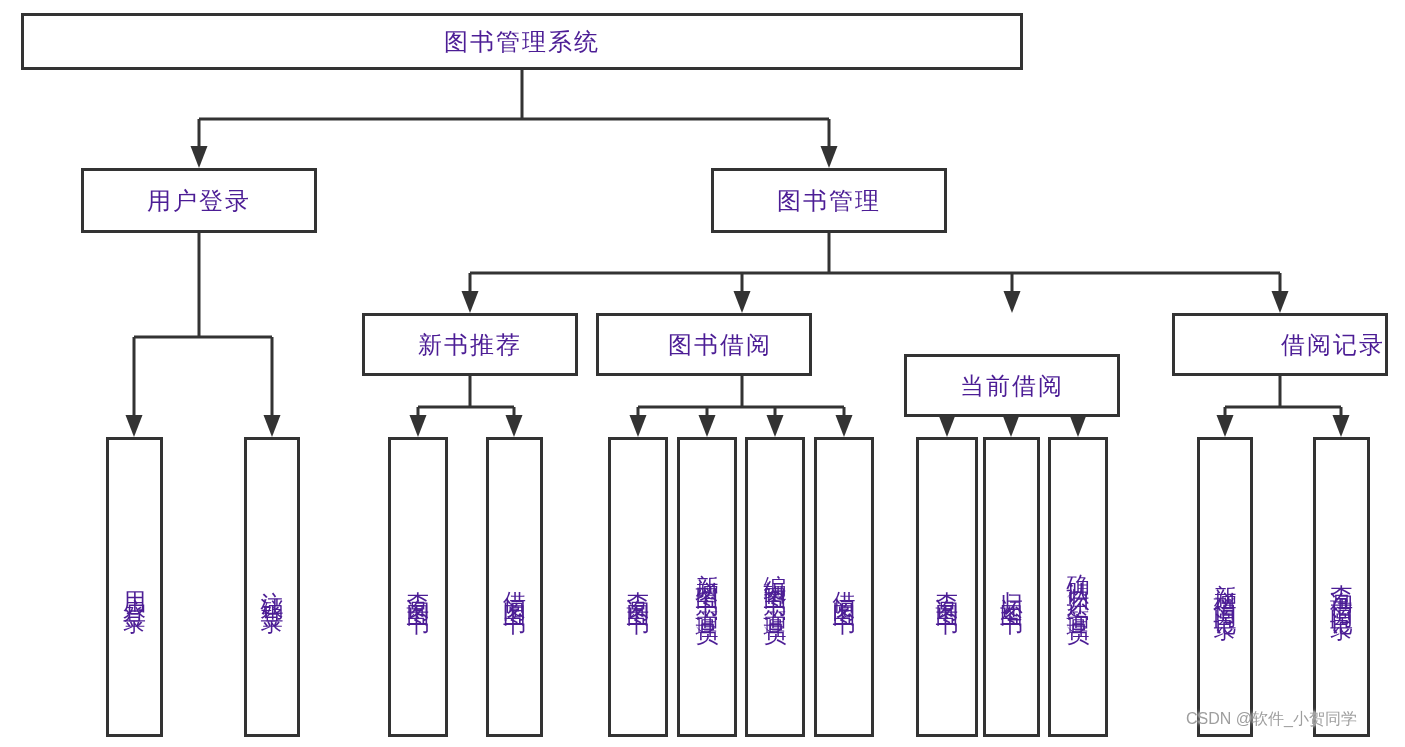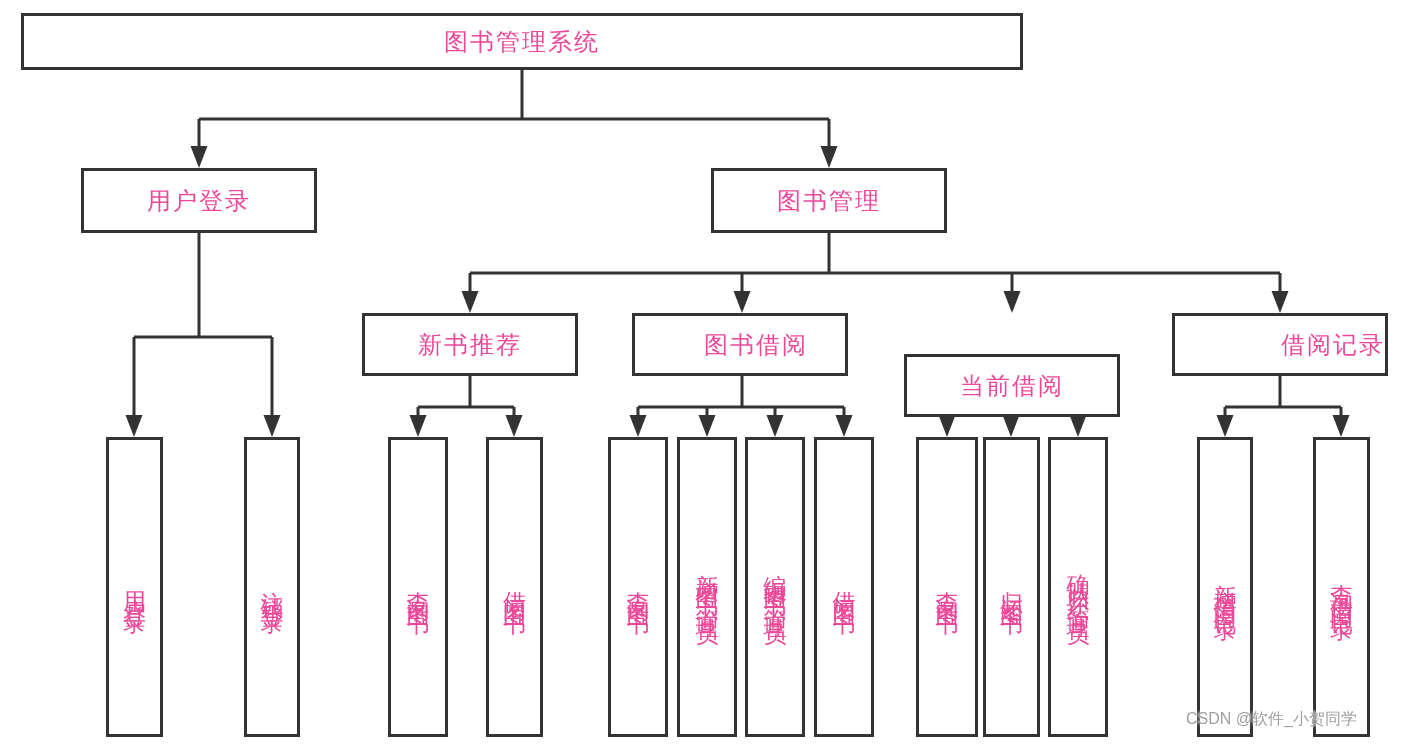--- a/index.html
+++ b/index.html
@@ -14,21 +14,21 @@
   svg.connectors {
     position: absolute;
     left: 0; top: 0;
     z-index: 1;
   }
   .node {
     position: absolute;
     box-sizing: border-box;
     background: #ffffff;
     border: 3px solid #333333;
-    color: #ec4899;
+    color: #4c1d95;
     display: flex;
     align-items: center;
     justify-content: center;
     z-index: 2;
   }
   .hbox {
     font-size: 24px;
     letter-spacing: 2px;
     white-space: nowrap;
   }
@@ -106,21 +106,21 @@
   <div class="node hbox lvl2" style="left:81px;">
     <span>用户登录</span>
   </div>
   <div class="node hbox lvl3" style="left:362px;">
     <span>新书推荐</span>
   </div>
 
   <div class="node hbox lvl2" style="left:711px;">
     <span>图书管理</span>
   </div>
-  <div class="node hbox lvl3" style="left:632px;padding-left:32px;">
+  <div class="node hbox lvl3" style="left:596px;padding-left:32px;">
     <span>图书借阅</span>
   </div>
   <div class="node hbox lvl3" style="left:904px;margin-top:41px;">
     <span>当前借阅</span>
   </div>
   <div class="node hbox lvl3" style="left:1172px;justify-content:flex-end;">
     <span>借阅记录</span>
   </div>
 
   <div class="node leaf" style="left:106px;width:57px;">

